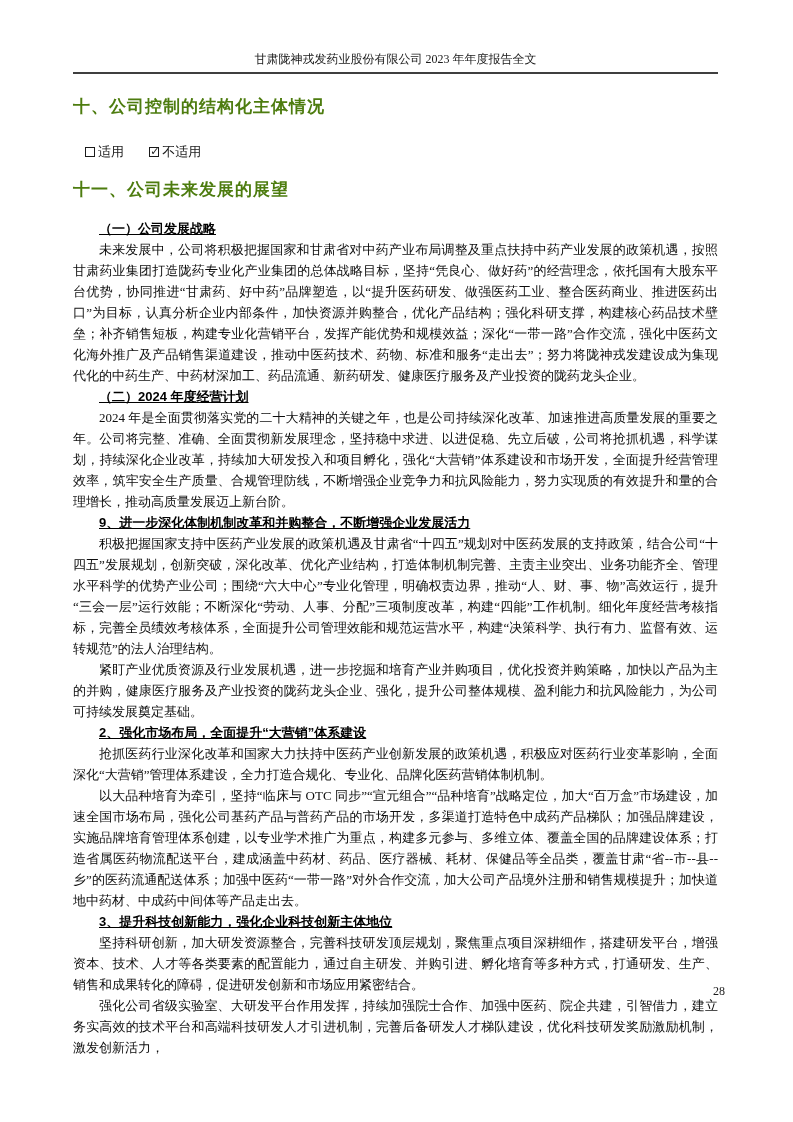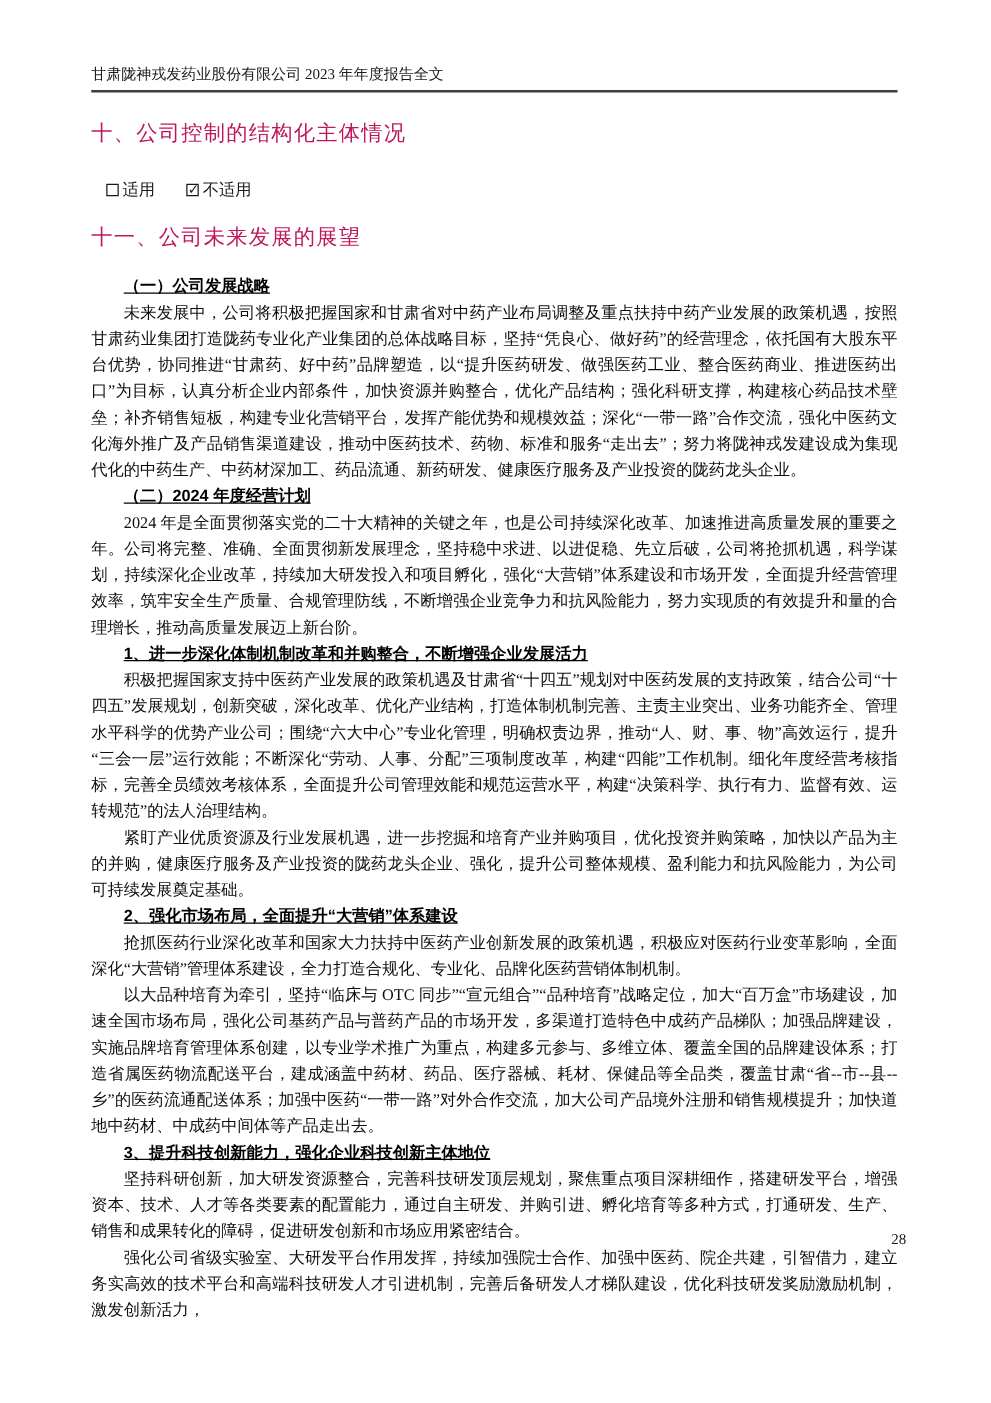--- a/index.html
+++ b/index.html
@@ -10,39 +10,39 @@
     margin: 0 auto;
     background: #ffffff;
     box-sizing: border-box;
     padding: 0 75px 0 73px;
     overflow: hidden;
     color: #111111;
     font-family: "Liberation Serif", "DejaVu Serif", serif;
   }
   .doc-header {
     padding-top: 52px;
-    text-align: left;
+    text-align: center;
     font-size: 12px;
     line-height: 15px;
     color: #1a1a1a;
   }
   .header-rule {
     margin-top: 5px;
     border: none;
     border-top: 2px solid #3f3f3f;
     height: 0;
   }
   .h1 {
     margin: 0;
     font-family: "Liberation Sans", "DejaVu Sans", sans-serif;
     font-size: 17px;
     line-height: 22px;
-    font-weight: normal;
+    font-weight: bold;
     letter-spacing: 1px;
-    color: #be185d;
+    color: #4d7c0f;
   }
   .h1.first  { margin-top: 22px; }
   .h1.second { margin-top: 19px; }
   .apply-row {
     margin-top: 25px;
     font-size: 13px;
     line-height: 17px;
     color: #1a1a1a;
   }
   .apply-item { margin-right: 10px; white-space: nowrap; padding-left: 12px; }
@@ -109,21 +109,21 @@
     <span class="apply-item"><span class="cb checked"></span><span>不适用</span></span>
   </div>
 
   <div class="h1 second">十一、公司未来发展的展望</div>
 
   <div id="content-blocks">
       <div class="block h2">（一）公司发展战略</div>
       <div class="block para">未来发展中，公司将积极把握国家和甘肃省对中药产业布局调整及重点扶持中药产业发展的政策机遇，按照甘肃药业集团打造陇药专业化产业集团的总体战略目标，坚持“凭良心、做好药”的经营理念，依托国有大股东平台优势，协同推进“甘肃药、好中药”品牌塑造，以“提升医药研发、做强医药工业、整合医药商业、推进医药出口”为目标，认真分析企业内部条件，加快资源并购整合，优化产品结构；强化科研支撑，构建核心药品技术壁垒；补齐销售短板，构建专业化营销平台，发挥产能优势和规模效益；深化“一带一路”合作交流，强化中医药文化海外推广及产品销售渠道建设，推动中医药技术、药物、标准和服务“走出去”；努力将陇神戎发建设成为集现代化的中药生产、中药材深加工、药品流通、新药研发、健康医疗服务及产业投资的陇药龙头企业。</div>
       <div class="block h2">（二）2024 年度经营计划</div>
       <div class="block para">2024 年是全面贯彻落实党的二十大精神的关键之年，也是公司持续深化改革、加速推进高质量发展的重要之年。公司将完整、准确、全面贯彻新发展理念，坚持稳中求进、以进促稳、先立后破，公司将抢抓机遇，科学谋划，持续深化企业改革，持续加大研发投入和项目孵化，强化“大营销”体系建设和市场开发，全面提升经营管理效率，筑牢安全生产质量、合规管理防线，不断增强企业竞争力和抗风险能力，努力实现质的有效提升和量的合理增长，推动高质量发展迈上新台阶。</div>
-      <div class="block h3">1、进一步深化体制机制改革和并购整合，不断增强企业发展活力</div>
+      <div class="block h3">9、进一步深化体制机制改革和并购整合，不断增强企业发展活力</div>
       <div class="block para">积极把握国家支持中医药产业发展的政策机遇及甘肃省“十四五”规划对中医药发展的支持政策，结合公司“十四五”发展规划，创新突破，深化改革、优化产业结构，打造体制机制完善、主责主业突出、业务功能齐全、管理水平科学的优势产业公司；围绕“六大中心”专业化管理，明确权责边界，推动“人、财、事、物”高效运行，提升“三会一层”运行效能；不断深化“劳动、人事、分配”三项制度改革，构建“四能”工作机制。细化年度经营考核指标，完善全员绩效考核体系，全面提升公司管理效能和规范运营水平，构建“决策科学、执行有力、监督有效、运转规范”的法人治理结构。</div>
       <div class="block para">紧盯产业优质资源及行业发展机遇，进一步挖掘和培育产业并购项目，优化投资并购策略，加快以产品为主的并购，健康医疗服务及产业投资的陇药龙头企业、强化，提升公司整体规模、盈利能力和抗风险能力，为公司可持续发展奠定基础。</div>
       <div class="block h3">2、强化市场布局，全面提升“大营销”体系建设</div>
       <div class="block para">抢抓医药行业深化改革和国家大力扶持中医药产业创新发展的政策机遇，积极应对医药行业变革影响，全面深化“大营销”管理体系建设，全力打造合规化、专业化、品牌化医药营销体制机制。</div>
       <div class="block para">以大品种培育为牵引，坚持“临床与 OTC 同步”“宣元组合”“品种培育”战略定位，加大“百万盒”市场建设，加速全国市场布局，强化公司基药产品与普药产品的市场开发，多渠道打造特色中成药产品梯队；加强品牌建设，实施品牌培育管理体系创建，以专业学术推广为重点，构建多元参与、多维立体、覆盖全国的品牌建设体系；打造省属医药物流配送平台，建成涵盖中药材、药品、医疗器械、耗材、保健品等全品类，覆盖甘肃“省--市--县--乡”的医药流通配送体系；加强中医药“一带一路”对外合作交流，加大公司产品境外注册和销售规模提升；加快道地中药材、中成药中间体等产品走出去。</div>
       <div class="block h3">3、提升科技创新能力，强化企业科技创新主体地位</div>
       <div class="block para">坚持科研创新，加大研发资源整合，完善科技研发顶层规划，聚焦重点项目深耕细作，搭建研发平台，增强资本、技术、人才等各类要素的配置能力，通过自主研发、并购引进、孵化培育等多种方式，打通研发、生产、销售和成果转化的障碍，促进研发创新和市场应用紧密结合。</div>
       <div class="block para">强化公司省级实验室、大研发平台作用发挥，持续加强院士合作、加强中医药、院企共建，引智借力，建立务实高效的技术平台和高端科技研发人才引进机制，完善后备研发人才梯队建设，优化科技研发奖励激励机制，激发创新活力，</div>
     </div>
 

